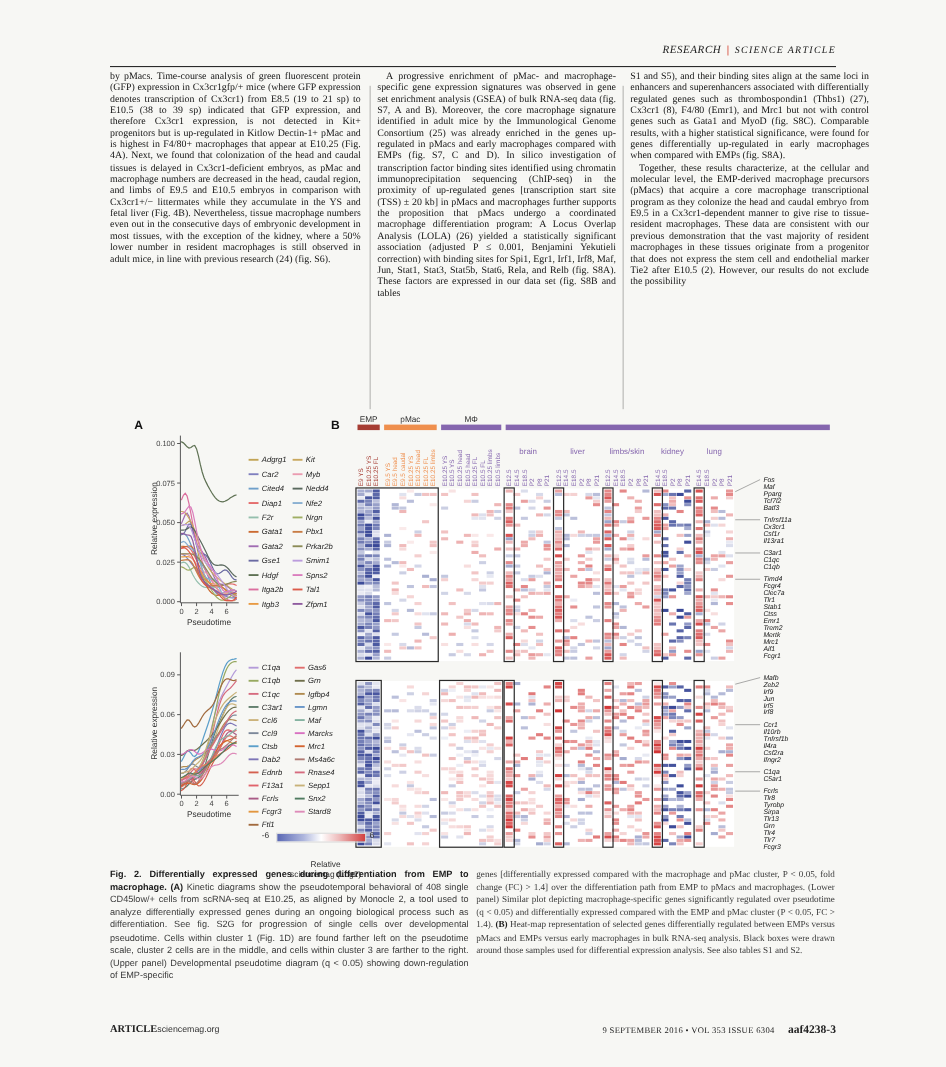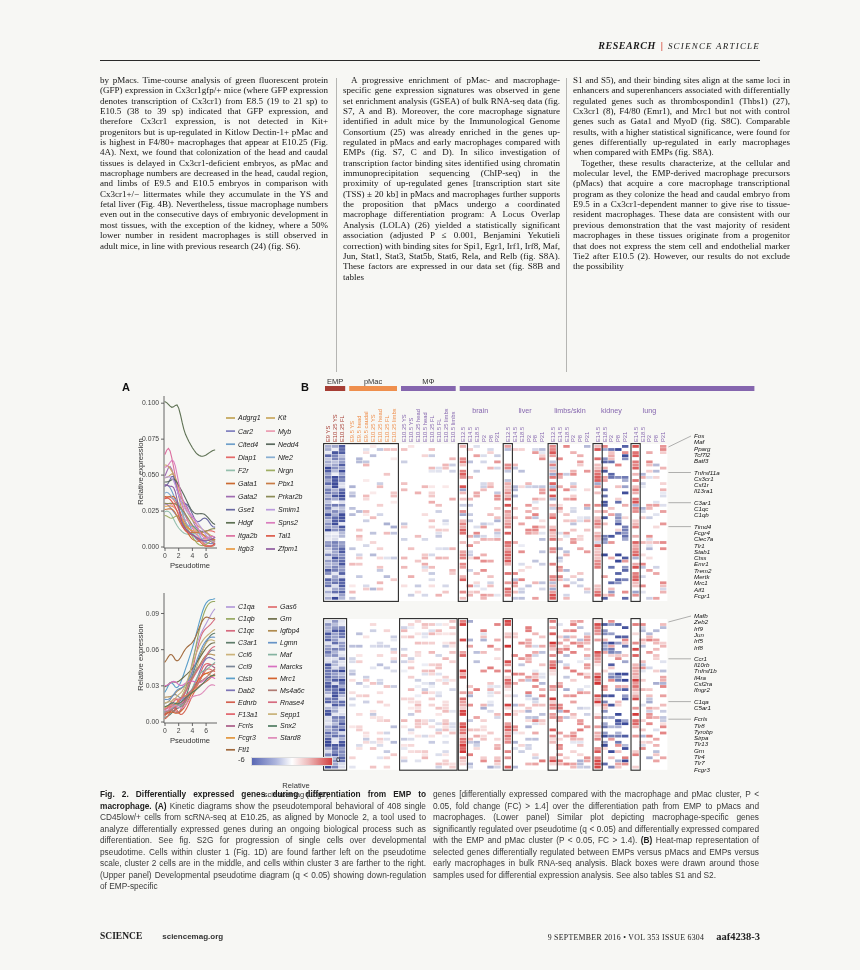--- a/index.html
+++ b/index.html
@@ -1,25 +1,25 @@
 <!DOCTYPE html>
 <html><head>
 <meta charset="utf-8">
 <style>
   html,body{margin:0;padding:0;}
   .page{position:relative;width:860px;height:970px;background:#f7f7f4;overflow:hidden;
         font-family:"Liberation Serif",serif;color:#1a1a1a;}
   
   .hdr{position:absolute;top:40px;left:100px;width:660px;text-align:right;font-size:10px;}
-  .hdr .res{font-weight:bold;font-style:italic;letter-spacing:.5px;}
+  .hdr .res{font-weight:normal;font-style:italic;letter-spacing:.5px;}
   .hdr .pipe{color:#d4402e;font-weight:bold;margin:0 5px;}
   .hdr .art{font-style:italic;letter-spacing:1.2px;font-size:9px;color:#222;}
   .hdr-rule{position:absolute;top:60px;left:100px;width:660px;height:1px;background:#2a2a2a;}
   
-  .col{position:absolute;top:75px;height:300px;overflow:hidden;font-size:9px;line-height:10.35px;
+  .col{position:absolute;top:64px;height:300px;overflow:hidden;font-size:9px;line-height:10.35px;
        text-align:justify;color:#141414;}
   .col p{margin:0;}
   .col p.ind{text-indent:8px;font-family:Liberation Serif, serif;}
   .vrule{position:absolute;top:78px;height:294px;width:1px;background:#b5b5b2;}
   
   .panel-label{position:absolute;font-family:"Liberation Sans",sans-serif;font-weight:bold;
        font-size:11px;color:#111;}
   #figsvg{position:absolute;left:0;top:0;}
   .cbar-txt{position:absolute;font-family:"Liberation Sans",sans-serif;font-size:7.6px;color:#333;
        width:120px;text-align:center;margin-top:44px;}
@@ -28,21 +28,21 @@
   .cbar-min,.cbar-max{position:absolute;font-family:"Liberation Sans",sans-serif;font-size:7.6px;color:#333;top:755px;}
   .cbar-min{left:238px;} .cbar-max{left:336px;}
   
   .cap{position:absolute;top:789px;height:120px;overflow:hidden;
        font-family:"Liberation Sans",sans-serif;font-size:8.3px;line-height:11.55px;
        color:#3a3a3a;text-align:justify;}
   .cap b{color:#1c1c1c;}
   
   .ftr{position:absolute;top:931px;left:100px;width:660px;font-size:8px;color:#222;}
   .ftr .j{font-weight:bold;font-size:9.5px;}
-  .ftr .site{font-family:"Liberation Sans",sans-serif;font-size:8px;margin-left:20px;color:#333;font-weight:bold;}
+  .ftr .site{font-family:"Liberation Sans",sans-serif;font-size:8px;margin-left:0;color:#333;}
   .ftr .right{float:right;}
   .ftr .issue{font-size:7.8px;letter-spacing:.3px;margin-top:24px;}
   .ftr .pid{font-weight:bold;font-size:10.5px;margin-left:12px;text-align:right;}
 </style>
 </head>
 <body>
 
 <div class="page">
 
   <div class="hdr">
@@ -2103,23 +2103,23 @@
 
   <div class="cbar-txt" style="left:236px;top:737px;">Relative</div>
   <div class="cbar-txt" style="left:236px;top:746px;">sciencemag (Log2)</div>
   <div class="cbar"></div>
   <div class="cbar-min">-6</div>
   <div class="cbar-max">6</div>
 
   <div class="cap" style="left:100px;width:326px;">
     <b>Fig. 2. Differentially expressed genes during differentiation from EMP to macrophage.</b><b> (A) </b><span>Kinetic diagrams show the pseudotemporal behavioral of 408 single CD45low/+ cells from scRNA-seq at E10.25, as aligned by Monocle 2, a tool used to analyze differentially expressed genes during an ongoing biological process such as differentiation. See fig. S2G for progression of single cells over developmental pseudotime. Cells within cluster 1 (Fig. 1D) are found farther left on the pseudotime scale, cluster 2 cells are in the middle, and cells within cluster 3 are farther to the right. (Upper panel) Developmental pseudotime diagram (q &lt; 0.05) showing down-regulation of EMP-specific</span>
   </div>
-  <div class="cap" style="left:433px;width:326px;">
+  <div class="cap" style="left:433px;width:326px;font-family:Liberation Serif, serif;">
     <span>genes [differentially expressed compared with the macrophage and pMac cluster, P &lt; 0.05, fold change (FC) &gt; 1.4] over the differentiation path from EMP to pMacs and macrophages. (Lower panel) Similar plot depicting macrophage-specific genes significantly regulated over pseudotime (q &lt; 0.05) and differentially expressed compared with the EMP and pMac cluster (P &lt; 0.05, FC &gt; 1.4). </span><b>(B)</b><span> Heat-map representation of selected genes differentially regulated between EMPs versus pMacs and EMPs versus early macrophages in bulk RNA-seq analysis. Black boxes were drawn around those samples used for differential expression analysis. See also tables S1 and S2.</span>
   </div>
 
   <div class="ftr">
-    <span class="j">SCIENCE</span><span class="site">sciencemag.org</span>
+    <span class="j">ARTICLE</span><span class="site">sciencemag.org</span>
     <span class="right">
       <span class="issue">9 SEPTEMBER 2016 • VOL 353 ISSUE 6304</span><span class="pid">aaf4238-3</span>
     </span>
   </div>
 </div>
 
 </body></html>

